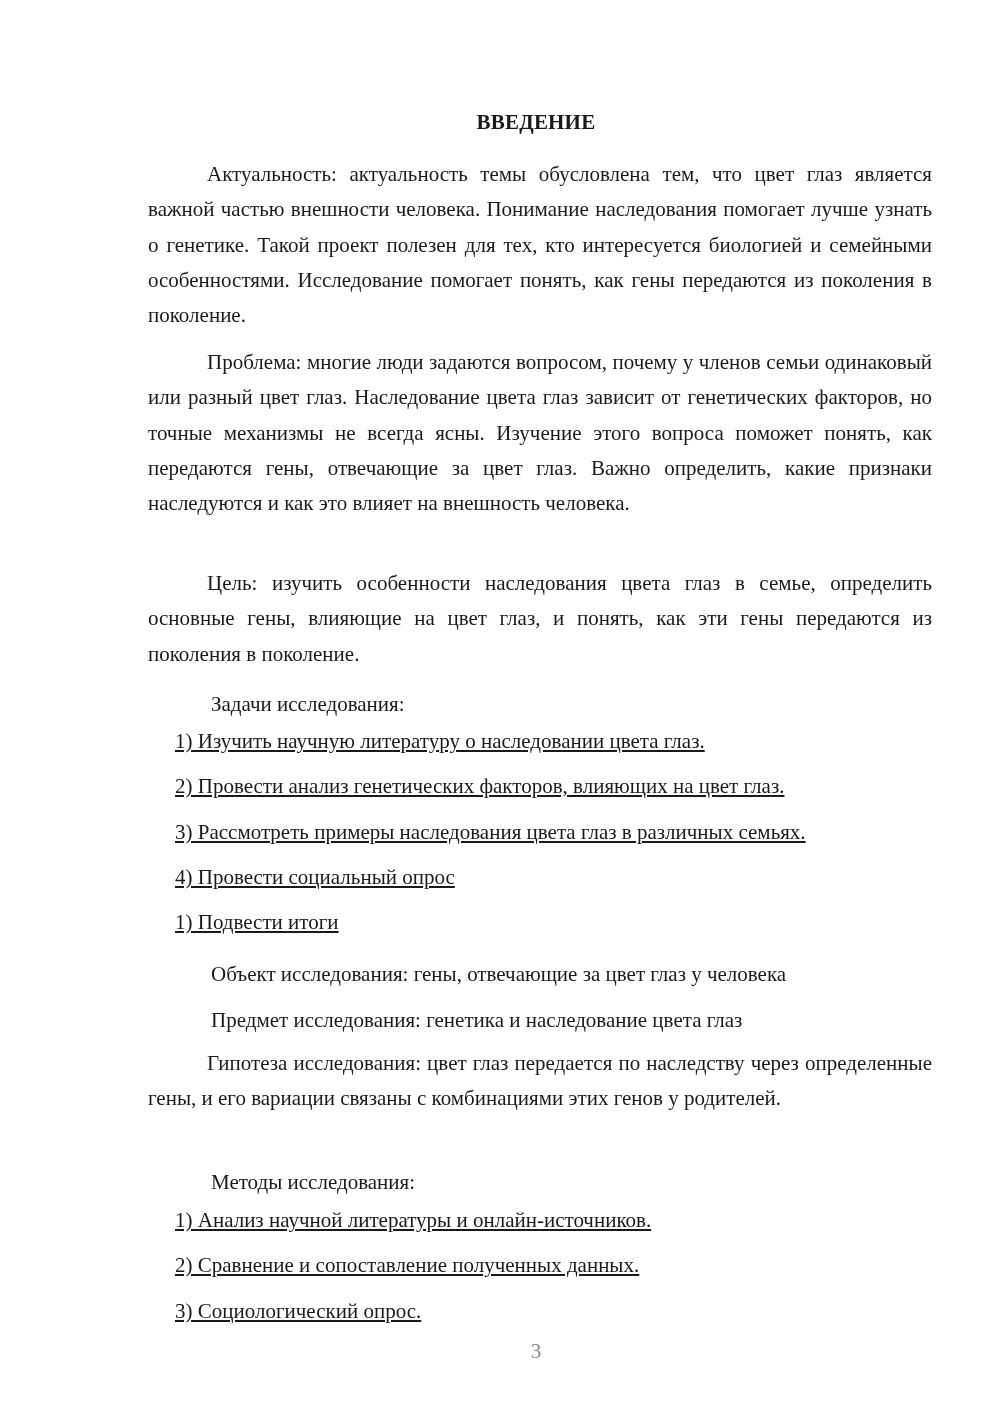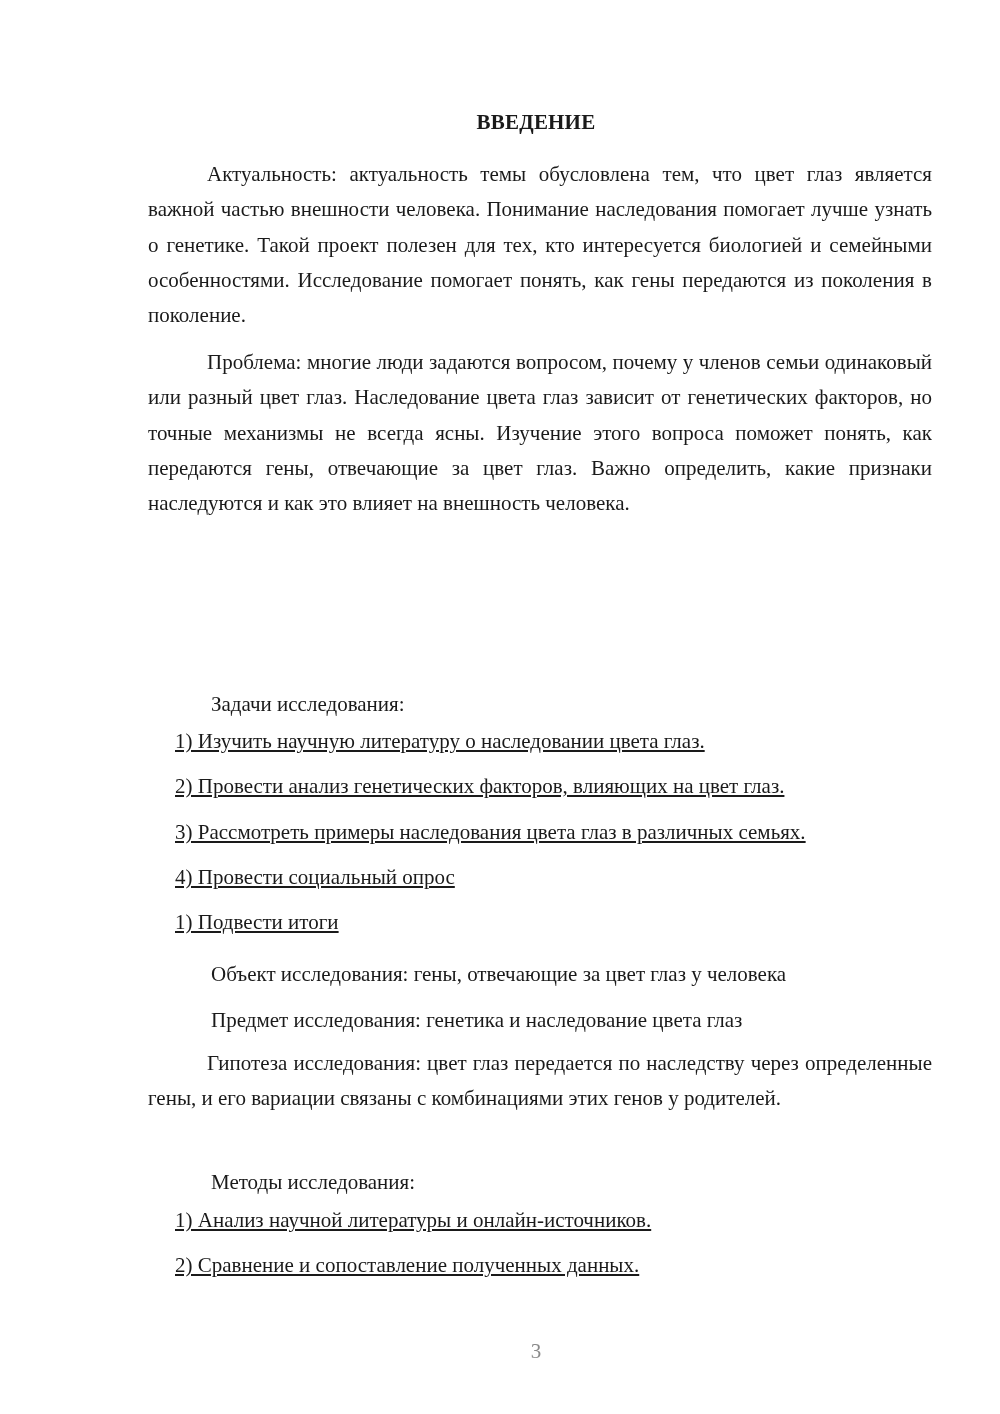--- a/index.html
+++ b/index.html
@@ -33,33 +33,35 @@
 </head>
 <body>
 
 <div class="page">
   <div class="title">ВВЕДЕНИЕ</div>
 
   <p class="para" style="top:141px;">Актуальность: актуальность темы обусловлена тем, что цвет глаз является важной частью внешности человека. Понимание наследования помогает лучше узнать о генетике. Такой проект полезен для тех, кто интересуется биологией и семейными особенностями. Исследование помогает понять, как гены передаются из поколения в поколение.</p>
 
   <p class="para" style="top:329px;">Проблема: многие люди задаются вопросом, почему у членов семьи одинаковый или разный цвет глаз. Наследование цвета глаз зависит от генетических факторов, но точные механизмы не всегда ясны. Изучение этого вопроса поможет понять, как передаются гены, отвечающие за цвет глаз. Важно определить, какие признаки наследуются и как это влияет на внешность человека.</p>
 
+  <p class="para" style="top:550px;">Цель: изучить особенности наследования цвета глаз в семье, определить основные гены, влияющие на цвет глаз, и понять, как эти гены передаются из поколения в поколение.</p>
 
   <p class="line" style="top:668px;">Задачи исследования:</p>
 
   <p class="item" style="top:712px;">1) Изучить научную литературу о наследовании цвета глаз.</p>
   <p class="item" style="top:757px;">2) Провести анализ генетических факторов, влияющих на цвет глаз.</p>
   <p class="item" style="top:803px;">3) Рассмотреть примеры наследования цвета глаз в различных семьях.</p>
   <p class="item" style="top:848px;">4) Провести социальный опрос</p>
   <p class="item" style="top:893px;">1) Подвести итоги</p>
 
   <p class="line" style="top:938px;">Объект исследования: гены, отвечающие за цвет глаз у человека</p>
   <p class="line" style="top:984px;">Предмет исследования: генетика и наследование цвета глаз</p>
 
   <p class="para" style="top:1030px;">Гипотеза исследования: цвет глаз передается по наследству через определенные гены, и его вариации связаны с комбинациями этих генов у родителей.</p>
 
   <p class="line" style="top:1146px;">Методы исследования:</p>
 
   <p class="item" style="top:1191px;">1) Анализ научной литературы и онлайн-источников.</p>
   <p class="item" style="top:1236px;text-align:right;">2) Сравнение и сопоставление полученных данных.</p>
+  <p class="item" style="top:1282px;">3) Социологический опрос.</p>
 
   <div class="pagenum">3</div>
 </div>
 
 </body></html>

